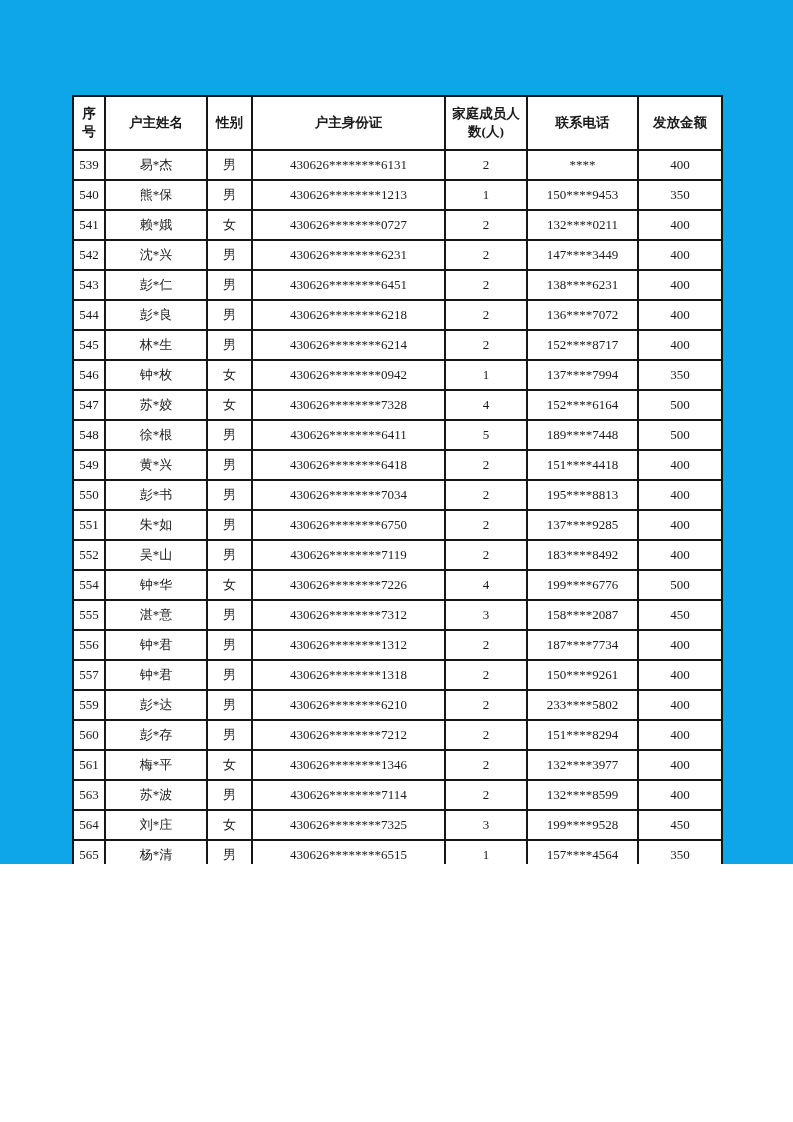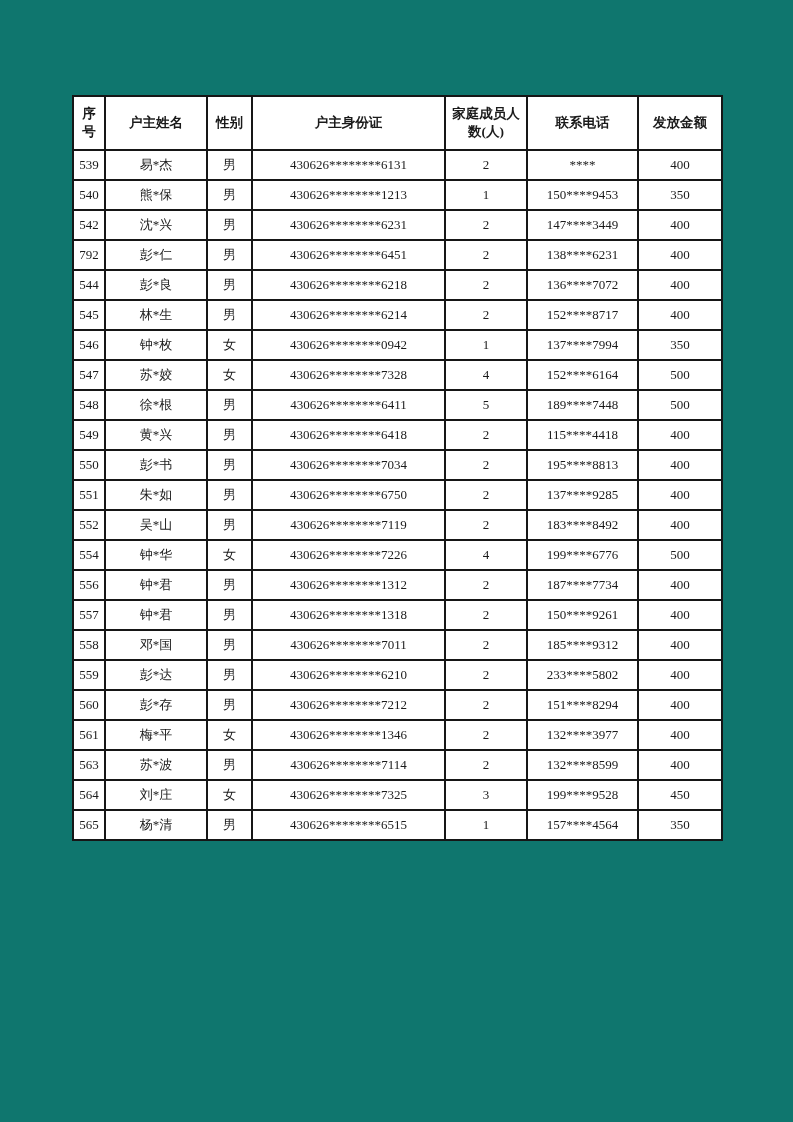--- a/index.html
+++ b/index.html
@@ -3,22 +3,22 @@
 <meta charset="utf-8">
 <style>
   html, body {
     margin: 0;
     padding: 0;
     background: #ffffff;
   }
   .sheet {
     position: relative;
     width: 793px;
-    height: 1122px;
-    background: #0f766e;
+    height: 864px;
+    background: #0ea5e9;
     font-family: "Liberation Serif", "DejaVu Serif", serif;
     color: #1a1a1a;
     overflow: hidden;
   }
   table.grid {
     position: absolute;
     left: 72px;
     top: 95px;
     width: 649px;
     border-collapse: collapse;
@@ -97,30 +97,39 @@
         <tr>
           <td>540</td>
           <td>熊*保</td>
           <td>男</td>
           <td>430626********1213</td>
           <td>1</td>
           <td>150****9453</td>
           <td>350</td>
         </tr>
         <tr>
+          <td>541</td>
+          <td>赖*娥</td>
+          <td>女</td>
+          <td>430626********0727</td>
+          <td>2</td>
+          <td>132****0211</td>
+          <td>400</td>
+        </tr>
+        <tr>
           <td>542</td>
           <td>沈*兴</td>
           <td>男</td>
           <td>430626********6231</td>
           <td>2</td>
           <td>147****3449</td>
           <td>400</td>
         </tr>
         <tr>
-          <td>792</td>
+          <td>543</td>
           <td>彭*仁</td>
           <td>男</td>
           <td>430626********6451</td>
           <td>2</td>
           <td>138****6231</td>
           <td>400</td>
         </tr>
         <tr>
           <td>544</td>
           <td>彭*良</td>
@@ -165,21 +174,21 @@
           <td>5</td>
           <td>189****7448</td>
           <td>500</td>
         </tr>
         <tr>
           <td>549</td>
           <td>黄*兴</td>
           <td>男</td>
           <td>430626********6418</td>
           <td>2</td>
-          <td>115****4418</td>
+          <td>151****4418</td>
           <td>400</td>
         </tr>
         <tr>
           <td>550</td>
           <td>彭*书</td>
           <td>男</td>
           <td>430626********7034</td>
           <td>2</td>
           <td>195****8813</td>
           <td>400</td>
@@ -205,44 +214,44 @@
         <tr>
           <td>554</td>
           <td>钟*华</td>
           <td>女</td>
           <td>430626********7226</td>
           <td>4</td>
           <td>199****6776</td>
           <td>500</td>
         </tr>
         <tr>
+          <td>555</td>
+          <td>湛*意</td>
+          <td>男</td>
+          <td>430626********7312</td>
+          <td>3</td>
+          <td>158****2087</td>
+          <td>450</td>
+        </tr>
+        <tr>
           <td>556</td>
           <td>钟*君</td>
           <td>男</td>
           <td>430626********1312</td>
           <td>2</td>
           <td>187****7734</td>
           <td>400</td>
         </tr>
         <tr>
           <td>557</td>
           <td>钟*君</td>
           <td>男</td>
           <td>430626********1318</td>
           <td>2</td>
           <td>150****9261</td>
-          <td>400</td>
-        </tr>
-        <tr>
-          <td>558</td>
-          <td>邓*国</td>
-          <td>男</td>
-          <td>430626********7011</td>
-          <td>2</td>
-          <td>185****9312</td>
           <td>400</td>
         </tr>
         <tr>
           <td>559</td>
           <td>彭*达</td>
           <td>男</td>
           <td>430626********6210</td>
           <td>2</td>
           <td>233****5802</td>
           <td>400</td>

